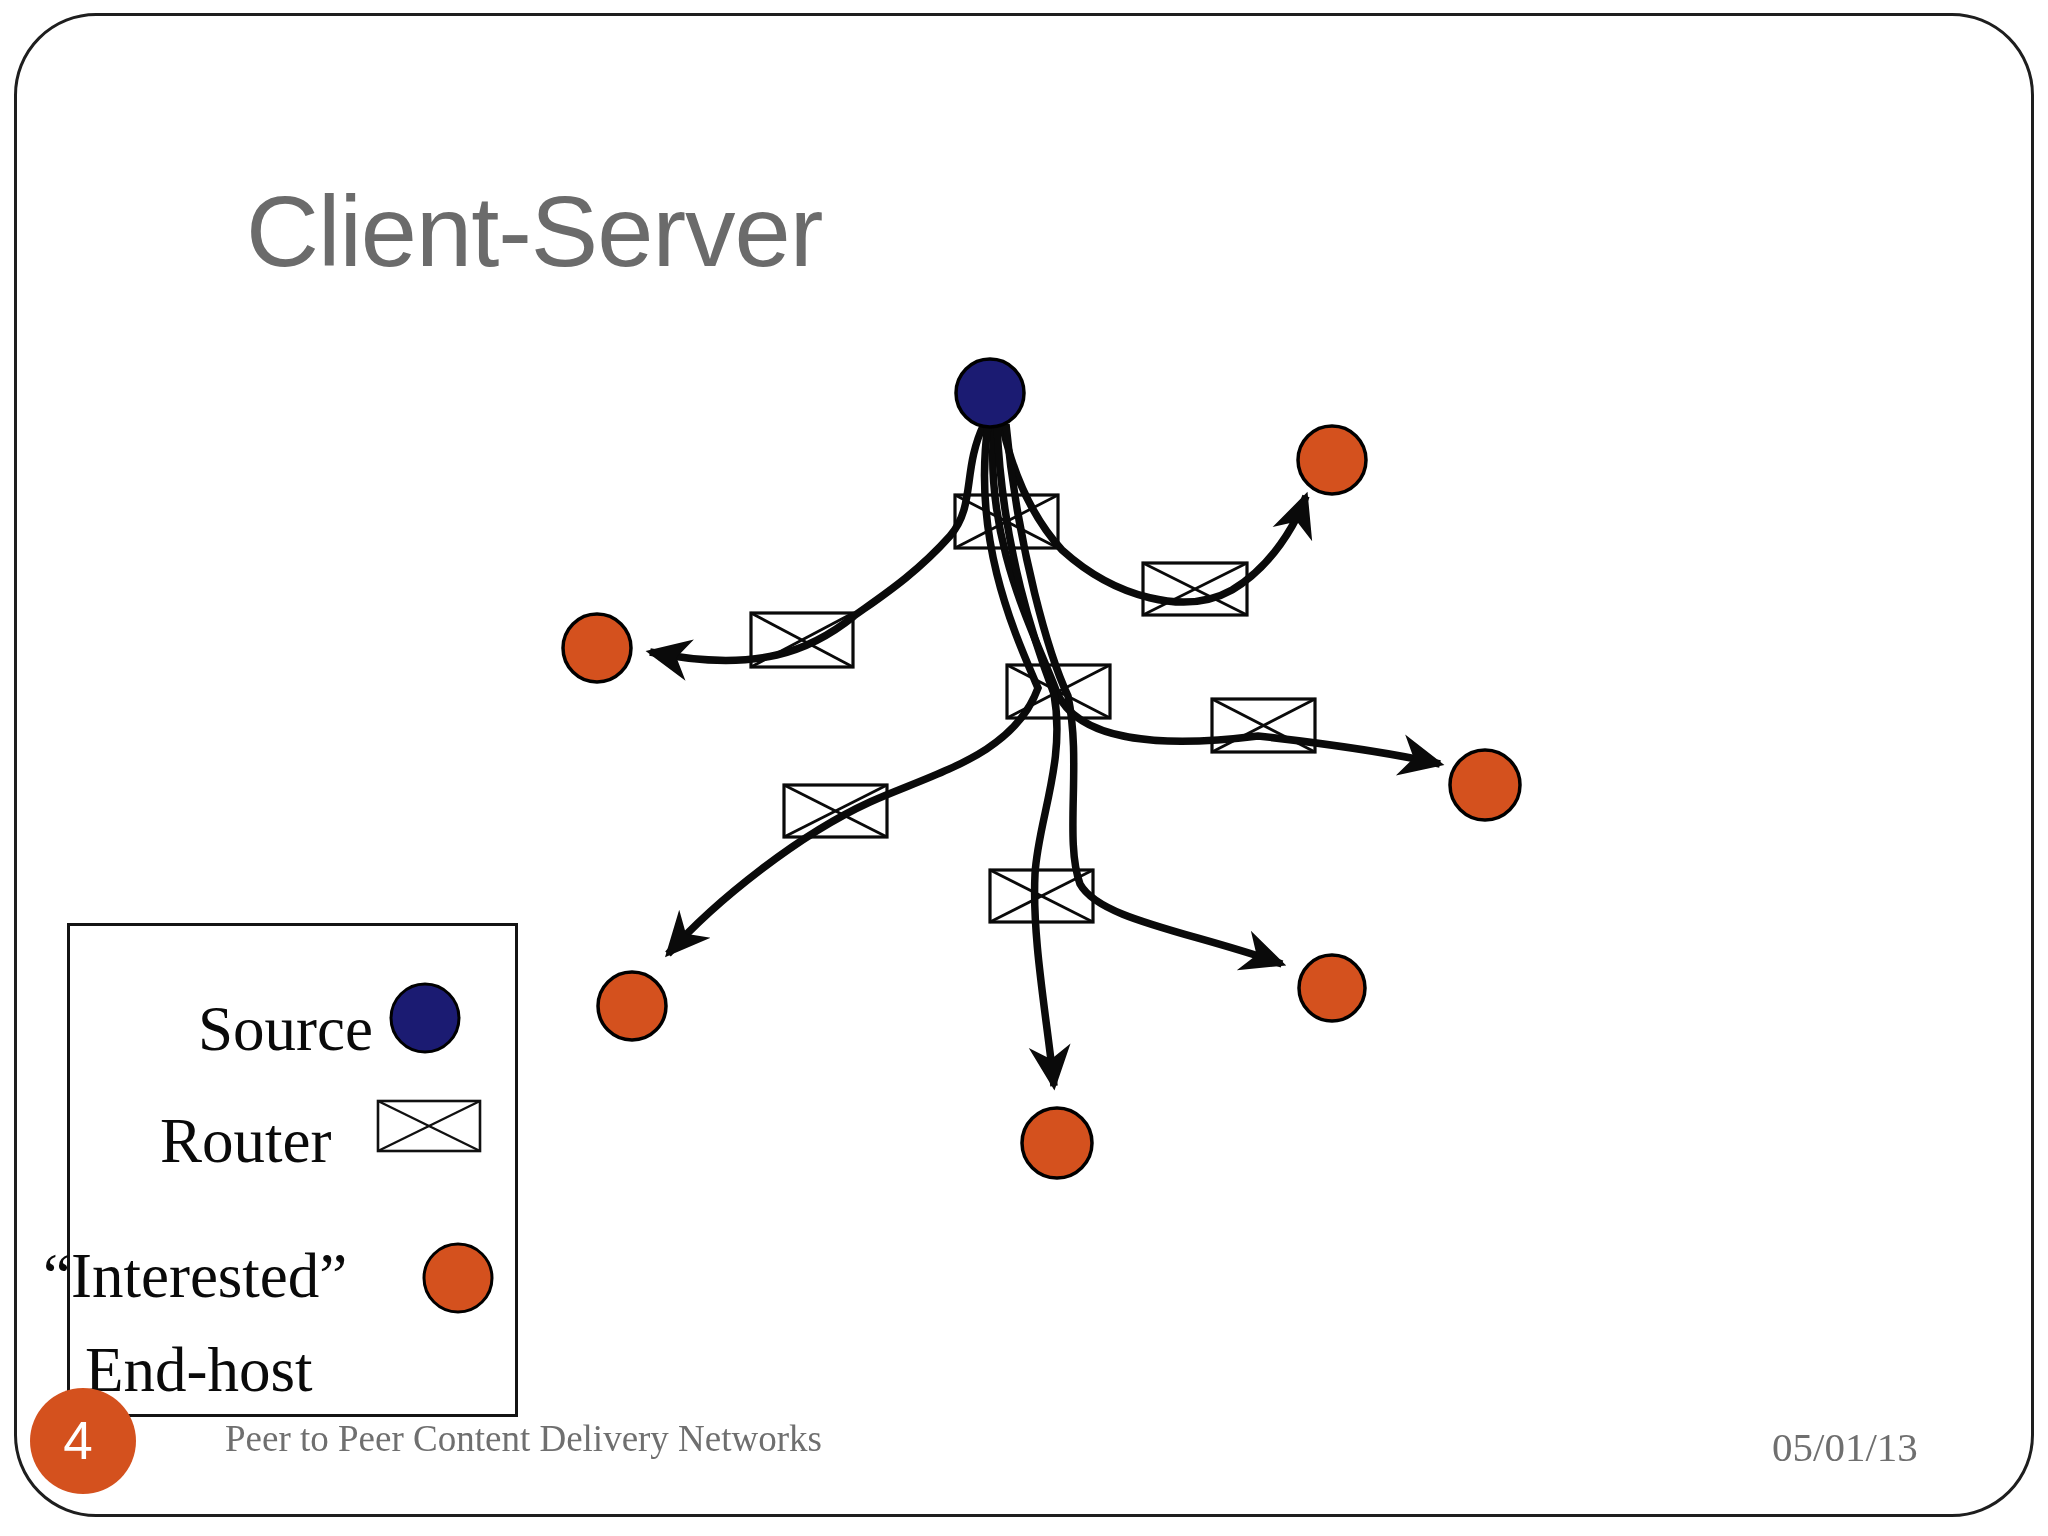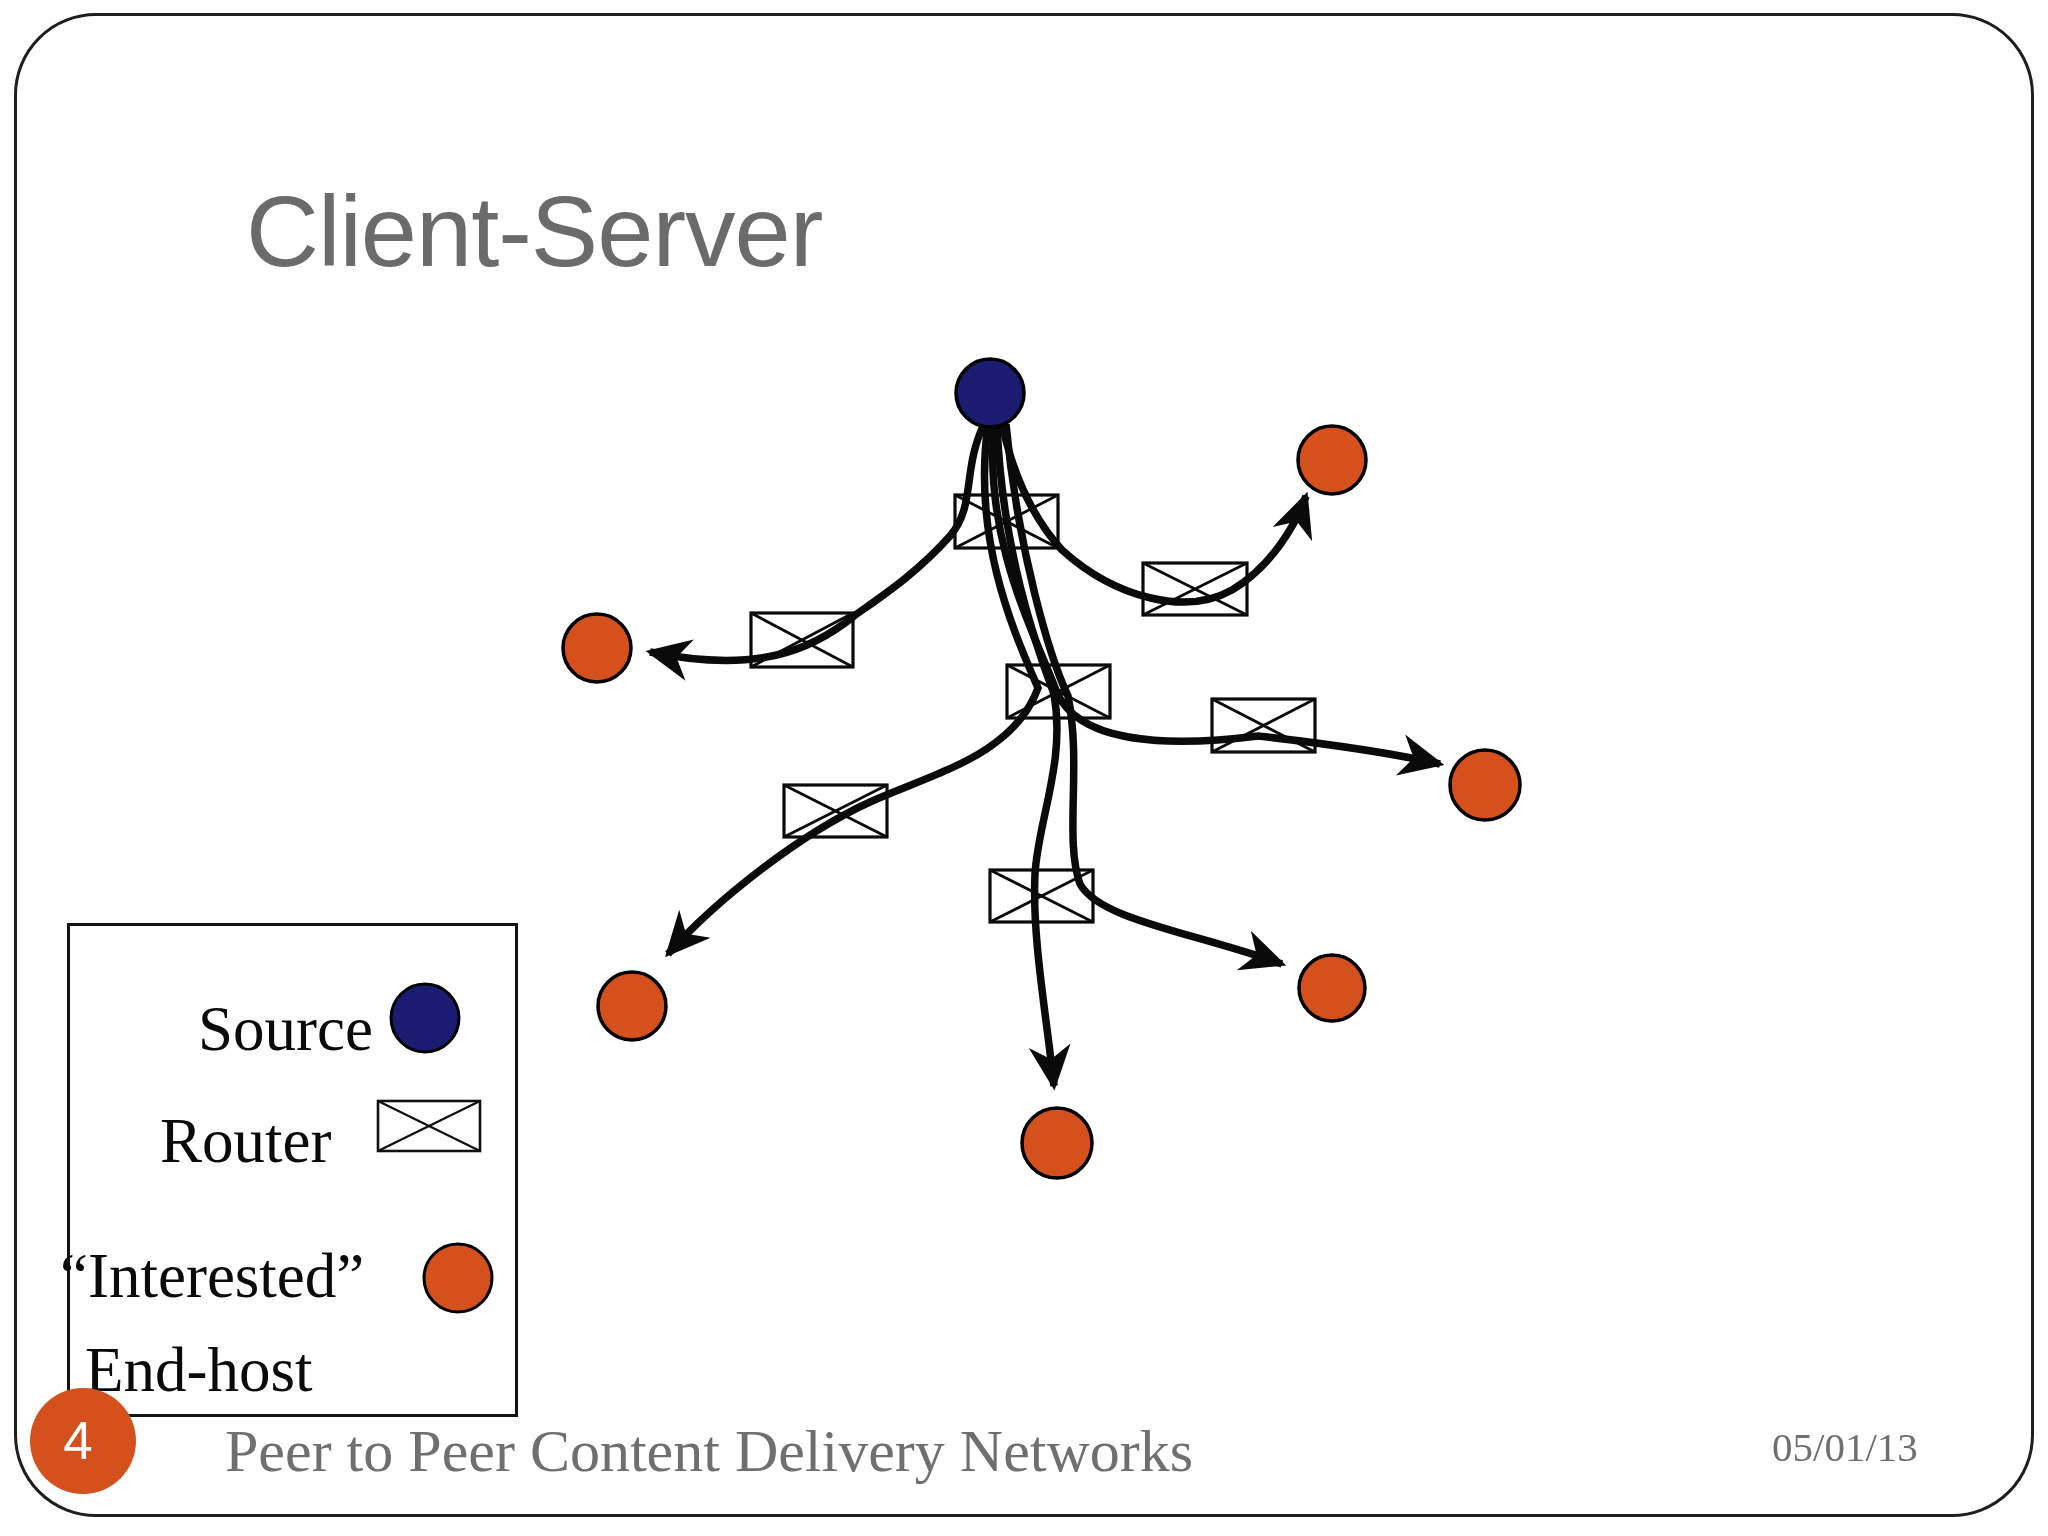--- a/index.html
+++ b/index.html
@@ -20,36 +20,36 @@
   .legend-box {
     position:absolute; left:67px; top:923px; width:445px; height:488px;
     border:3px solid #141414; background:transparent;
   }
   .lg-label {
     position:absolute; color:#0a0a0a; font-size:63px; white-space:nowrap;
     font-family:"Liberation Serif", serif;
   }
   .lg-source     { left:165px; top:993px;margin-left:33px; }
   .lg-router     { left:160px; top:1105px;text-align:center; }
-  .lg-interested { left:60px;  top:1240px;font-family:Liberation Serif, serif; }
+  .lg-interested { left:43px;  top:1240px;font-family:Liberation Serif, serif; }
   .lg-endhost    { left:85px;  top:1334px; }
   .lg-icon { position:absolute; }
   .icon-source  { left:388px; top:981px; }
   .icon-router  { left:375px; top:1097px; }
   .icon-endhost { left:421px; top:1241px; }
   .page-badge {
     position:absolute; left:30px; top:1388px; width:106px; height:106px;
     border-radius:50%; text-align:center;
   }
   .page-badge span {
     font-family:"Liberation Sans", sans-serif; font-size:53px; color:#ffffff;
     line-height:106px; display:inline-block; margin-left:-10px;
   }
   .footer {
-    position:absolute; left:225px; top:1417px; font-size:60px; color:#6f6f6f;
+    position:absolute; left:225px; top:1417px; font-size:37px; color:#6f6f6f;
     white-space:nowrap;
   }
   .date {
     position:absolute; left:1772px; top:1423px; font-size:41px; color:#6f6f6f;
     white-space:nowrap;
   }
 </style>
 </head>
 <body>
 

